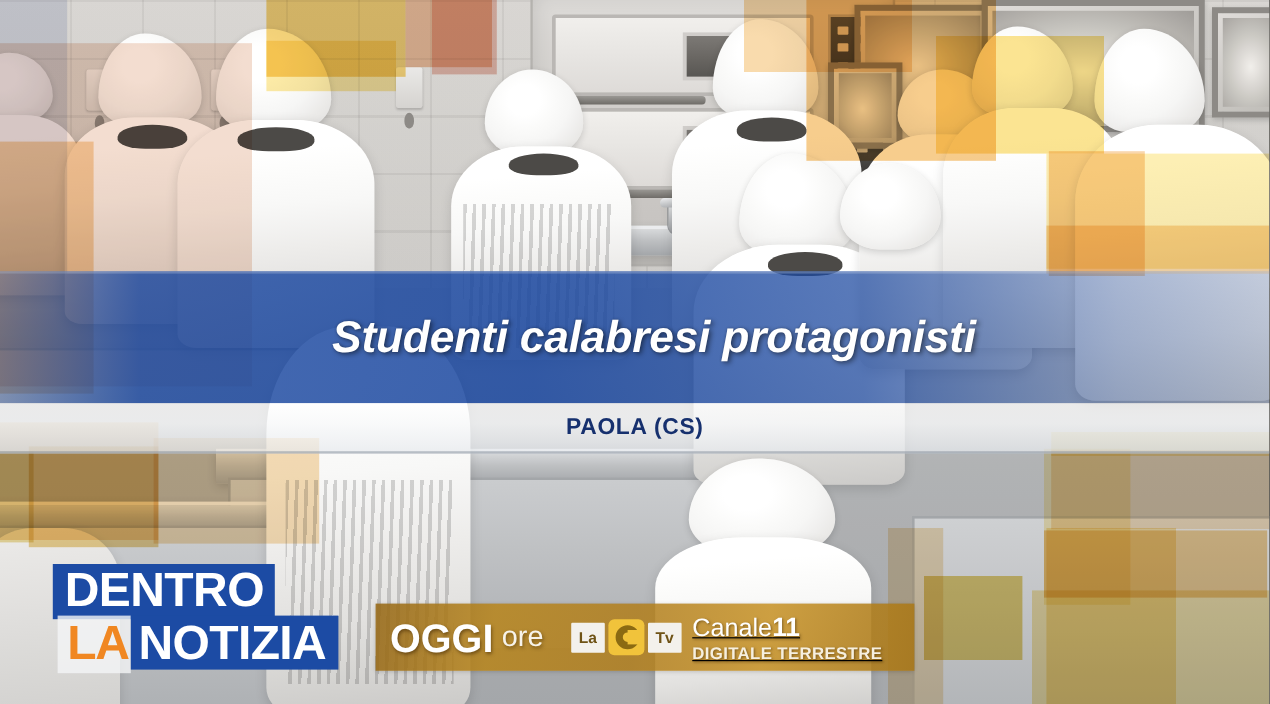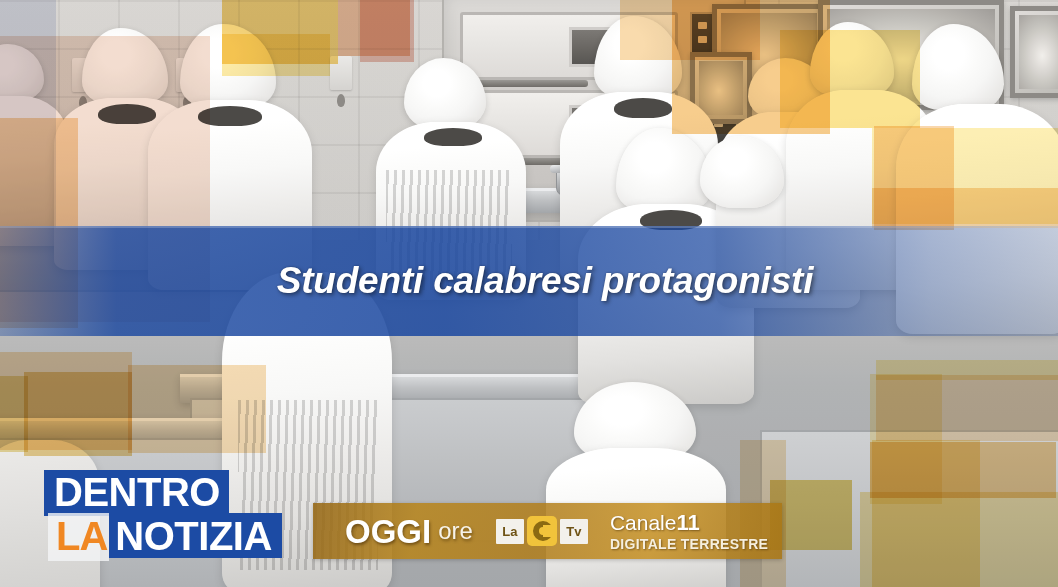--- a/index.html
+++ b/index.html
@@ -208,21 +208,21 @@
 
   
   .airbar {
     position:absolute; left:313px; top:503px; width:437px; height:56px;
     background: linear-gradient(100deg,
         rgba(150,104,22,.88) 0%,
         rgba(183,132,26,.86) 22%,
         rgba(176,124,24,.84) 48%,
         rgba(196,140,26,.82) 72%,
         rgba(168,118,22,.88) 100%);
-    display:flex; align-items:center; padding-left:32px;
+    display:flex; align-items:center; padding-left:12px;
     box-shadow: 0 1px 4px rgba(0,0,0,.22);
   }
   .oggi {
     color:#ffffff; font-size:33px; font-weight:bold; line-height:1;
     text-shadow: 1px 2px 3px rgba(60,35,0,.55);
   }
   .ore {
     color:#f7f3ea; font-size:24px; font-weight:normal; line-height:1;
     margin: 0 6px 0 7px;
     text-shadow: 1px 2px 3px rgba(60,35,0,.5);
@@ -245,21 +245,21 @@
   .lc-c::before {
     content:""; position:absolute; left:6px; top:5px;
     width:20px; height:20px; border-radius:50%;
     border: 6px solid #8b6a12; box-sizing:border-box;
   }
   .lc-c::after {
     content:""; position:absolute; right:2px; top:9px; width:12px; height:12px;
     background:#f1c33b;
   }
   .canale {
-    margin-left:22px; line-height:1;
+    margin-left:9px; line-height:1;text-decoration:underline;
   }
   .canale-top {
     color:#ffffff; font-size:21px; font-weight:normal; line-height:1;
     text-shadow: 1px 1px 2px rgba(60,35,0,.5);
   }
   .canale-top b { font-weight:bold; font-size:22px; }
   .canale-sub {
     color:#f6efdf; font-size:14px; font-weight:bold; letter-spacing:.3px;
     margin-top:3px; line-height:1;
     text-shadow: 1px 1px 2px rgba(60,35,0,.5);
@@ -412,20 +412,23 @@
   <div class="ov" style="left:770px; top:480px; width:82px; height:70px; background:rgba(214,176,24,.58);"></div>
   <div class="ov" style="left:872px; top:440px; width:108px; height:148px; background:rgba(238,186,24,.34);"></div>
   <div class="ov" style="left:870px; top:442px; width:186px; height:56px; background:rgba(228,150,18,.44);"></div>
   <div class="ov" style="left:860px; top:492px; width:198px; height:96px; background:rgba(236,196,54,.40);"></div>
   <div class="ov" style="left:740px; top:440px; width:46px; height:148px; background:rgba(226,150,20,.26);"></div>
 
   <div class="title-band" style="top:226px; height:110px;">
     <div class="headline">Studenti calabresi protagonisti</div>
   </div>
 
+  <div class="sub-band" style="top:336px; height:42px;">
+    <div class="subline">PAOLA (CS)</div>
+  </div>
 
   <div class="show-logo">
     <div class="logo-row1">
       <span class="logo-dentro">DENTRO</span>
     </div>
     <div class="logo-row2">
       <span class="logo-la">LA</span>
       <span class="logo-notizia">NOTIZIA</span>
     </div>
   </div>

